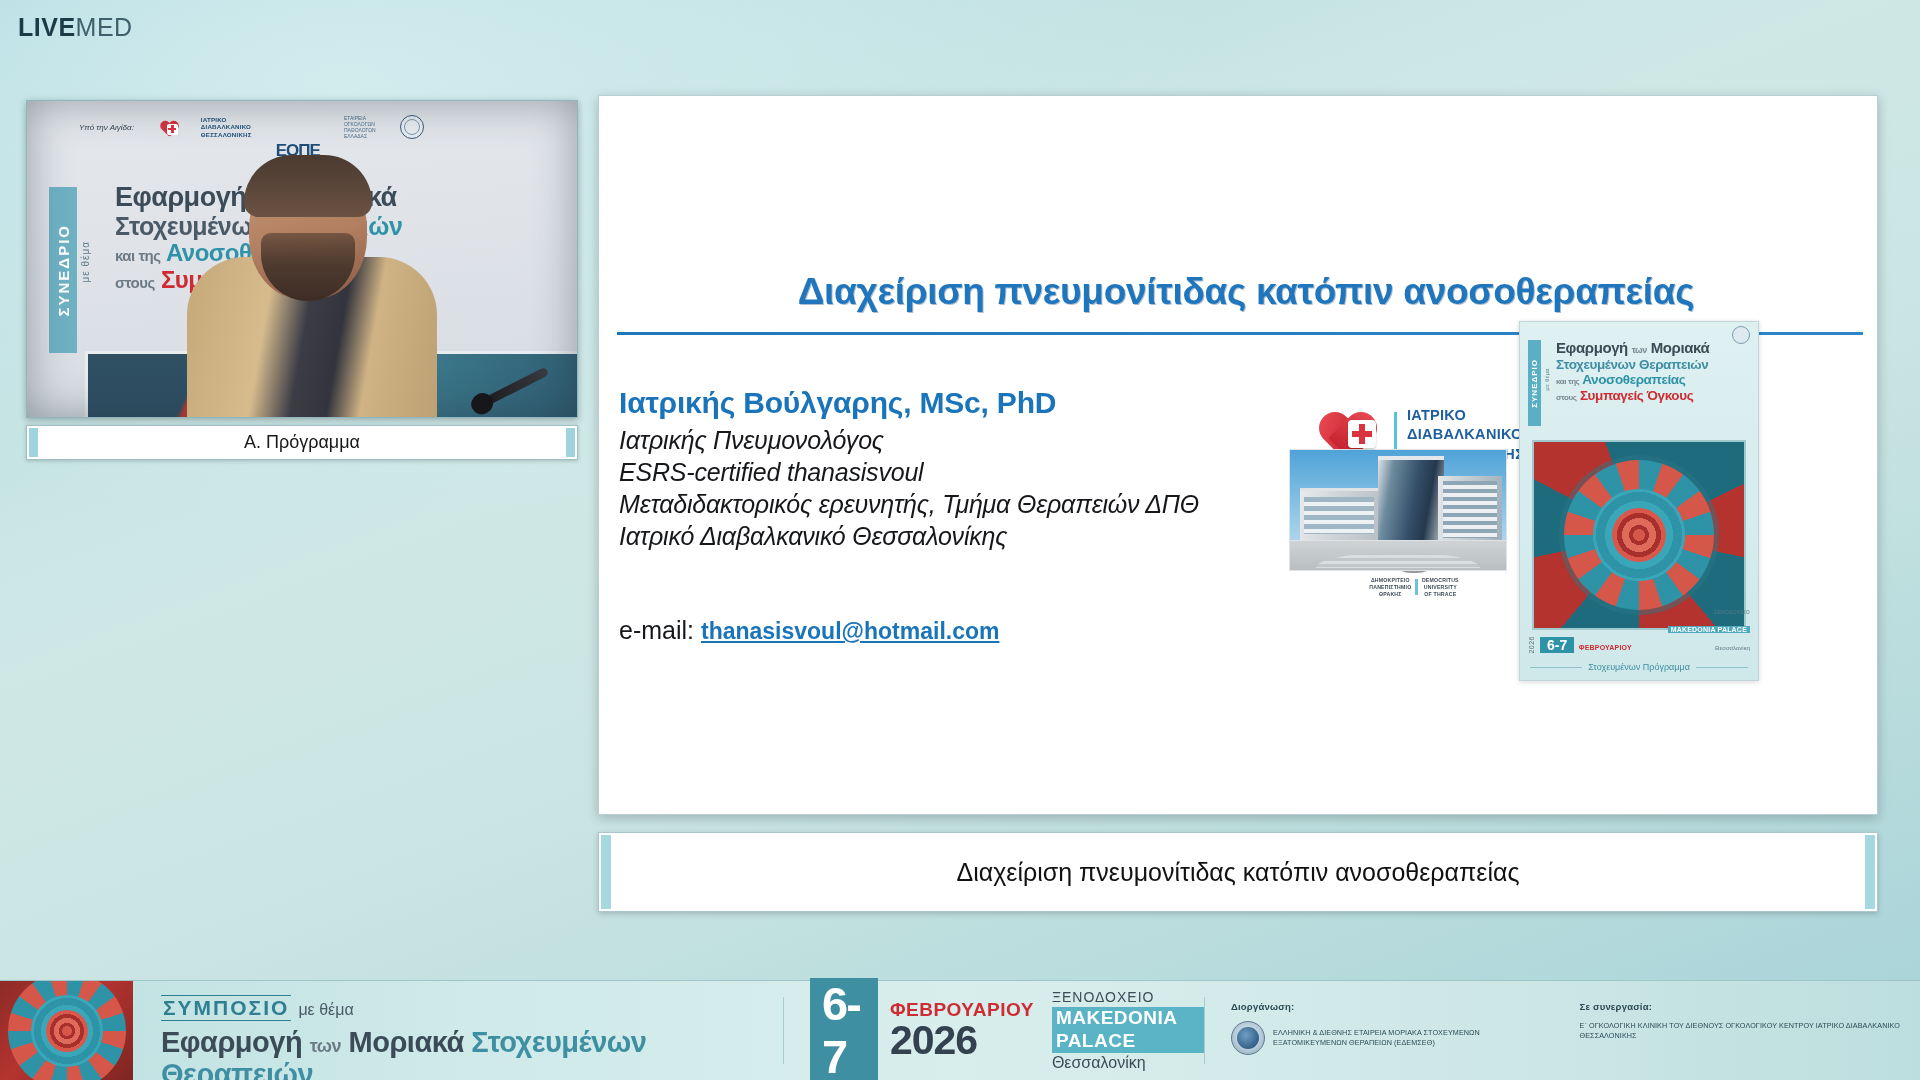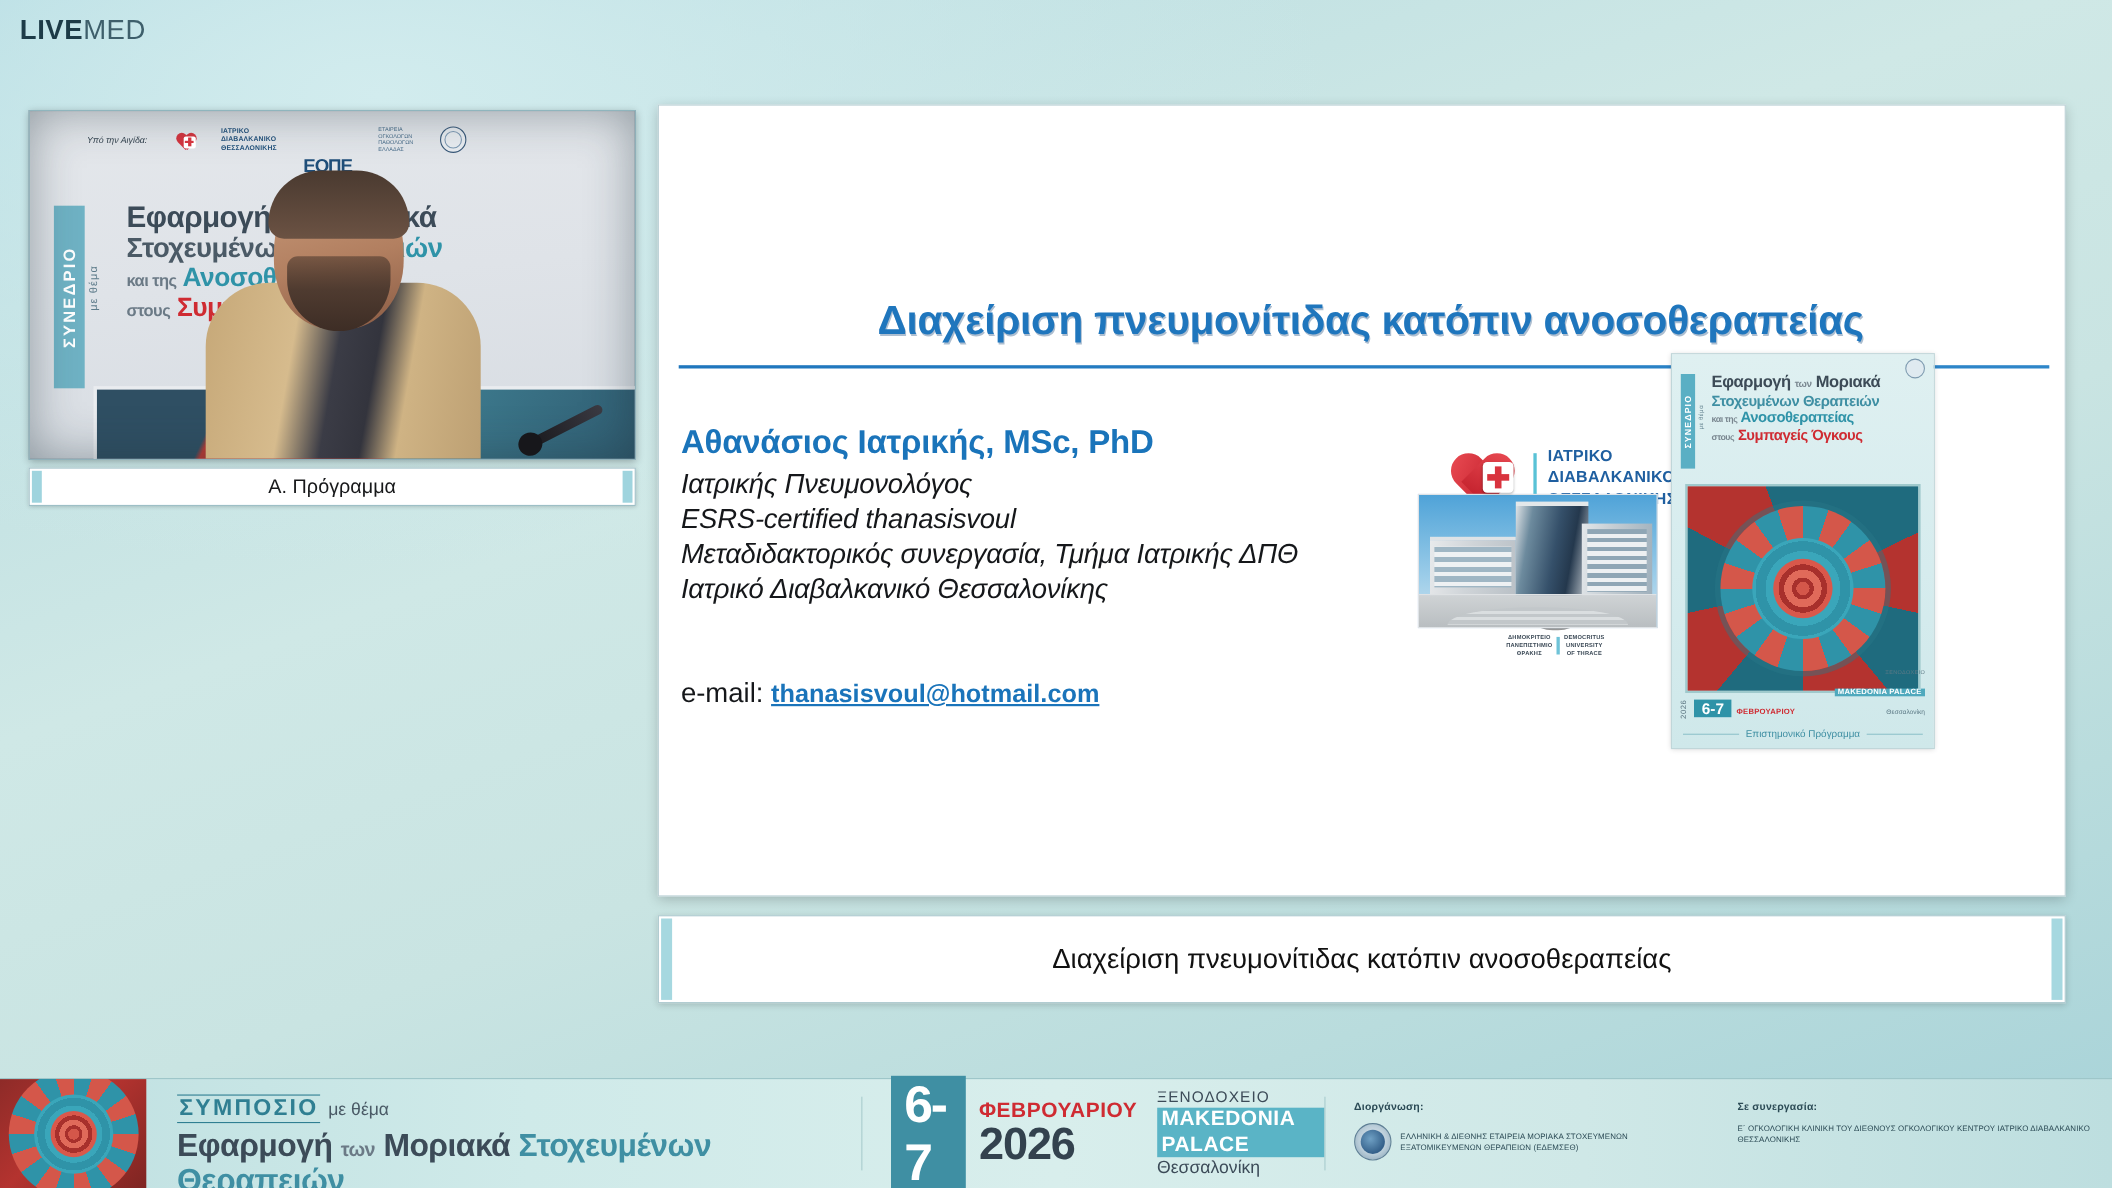--- a/index.html
+++ b/index.html
@@ -466,24 +466,24 @@
     <span class="accent r"></span>
   </div>
 </div>
 
 <div class="slide">
 
   <div class="slide-title">Διαχείριση πνευμονίτιδας κατόπιν ανοσοθεραπείας</div>
   <div class="title-rule"></div>
 
   <div class="who">
-    <div class="nm">Αθανάσιος Ιατρικής, MSc, PhD</div>
+    <div class="nm">Ιατρικής Βούλγαρης, MSc, PhD</div>
     <div class="ln">Ιατρικής Πνευμονολόγος</div>
     <div class="ln">ESRS-certified thanasisvoul</div>
-    <div class="ln">Μεταδιδακτορικός συνεργασία, Τμήμα Ιατρικής ΔΠΘ</div>
+    <div class="ln">Μεταδιδακτορικός ερευνητής, Τμήμα Θεραπειών ΔΠΘ</div>
     <div class="ln">Ιατρικό Διαβαλκανικό Θεσσαλονίκης</div>
   </div>
 
   <div class="email">
     <span>e-mail:</span>
     <a href="#">thanasisvoul@hotmail.com</a>
   </div>
 
   <div class="hosp-logo">
     <span class="heart">
@@ -546,21 +546,21 @@
         <span class="p-feb">ΦΕΒΡΟΥΑΡΙΟΥ</span>
       </span>
       <span class="p-venue">
         <span class="p-hot">ΞΕΝΟΔΟΧΕΙΟ</span><br>
         <span class="p-mak">MAKEDONIA PALACE</span><br>
         <span class="p-thes">Θεσσαλονίκη</span>
       </span>
     </div>
     <div class="p-prog">
       <span class="ln"></span>
-      <span>Επιστημονικό Πρόγραμμα</span>
+      <span>Στοχευμένων Πρόγραμμα</span>
       <span class="ln"></span>
     </div>
   </div>
 </div>
 
 <div class="caption-bar">
   <span class="accent"></span>
   <span>Διαχείριση πνευμονίτιδας κατόπιν ανοσοθεραπείας</span>
   <span class="accent r"></span>
 </div>

